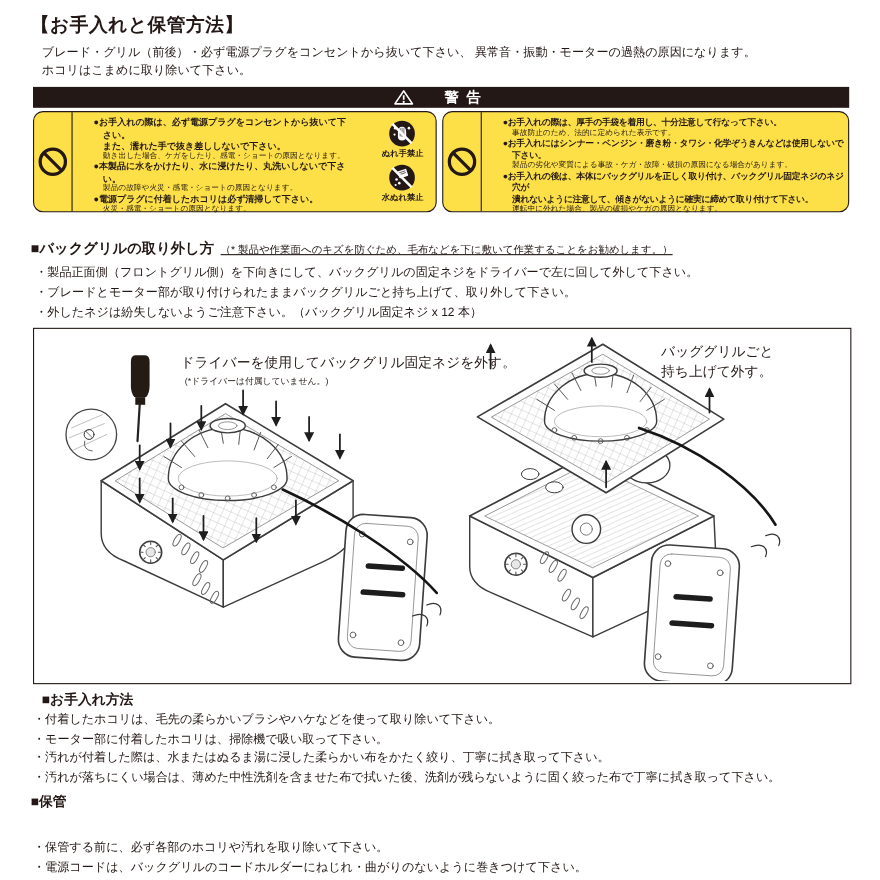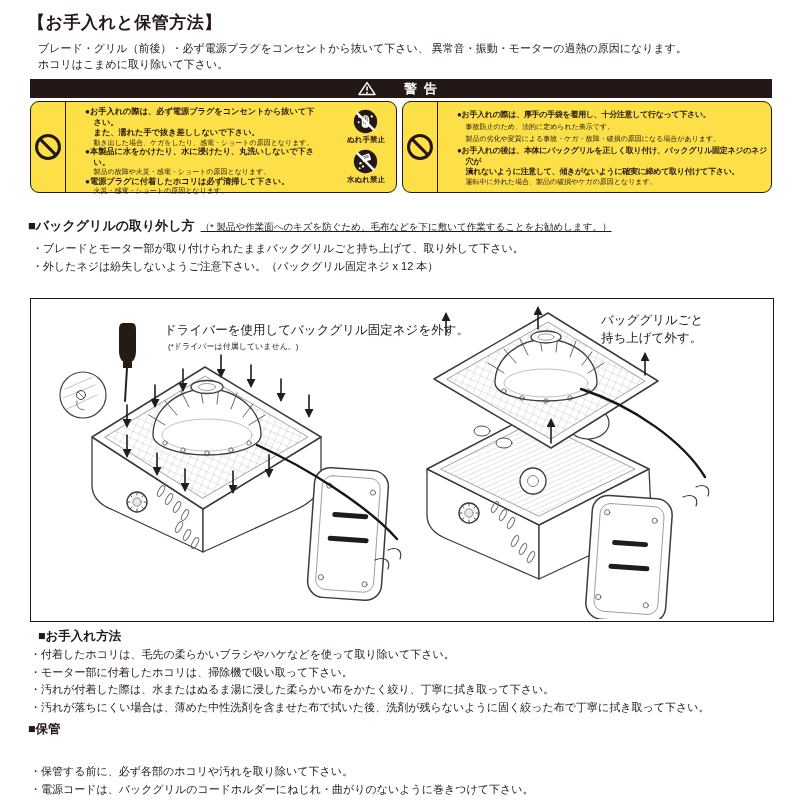--- a/index.html
+++ b/index.html
@@ -17,21 +17,21 @@
   .wbox.right{left:402px;width:370px;}
   .wicon-col{width:34px;border-right:1.6px solid #231815;display:flex;align-items:center;justify-content:center;flex:none;}
   .wtext-col{flex:1;padding:5px 3px 3px 7px;display:flex;flex-direction:column;justify-content:space-evenly;min-width:0;}
   .wmain{font-size:8.2px;font-weight:bold;line-height:10.5px;padding-left:8.5px;text-indent:-8.5px;}
   .wbox.right .wmain{font-size:8px;letter-spacing:-0.3px;}
   .wnote{font-size:7px;line-height:8.5px;padding-left:8.5px;}
   .wpicto-col{width:60px;flex:none;display:flex;flex-direction:column;align-items:center;justify-content:center;gap:4px;}
   .picto{display:flex;flex-direction:column;align-items:center;}
   .picto-label{font-size:7.5px;font-weight:bold;margin-top:1px;}
   .sec-head-row{left:28px;top:217px;display:flex;align-items:flex-end;gap:6px;}
-  .sec-head{font-size:13px;font-weight:bold;}
+  .sec-head{font-size:13px;font-weight:bold;font-family:Liberation Mono, monospace;}
   .sec-head-note{font-size:9.5px;text-decoration:underline;padding-bottom:1px;}
   .bullets{font-size:11px;line-height:18px;}
   .removal-bullets{left:32px;top:239px;}
   .illus-box{left:30px;top:298px;width:744px;height:324px;border:1.5px solid #231815;box-sizing:border-box;}
   .illus{position:absolute;}
   .cap{position:absolute;font-size:12.5px;font-weight:500;line-height:18px;}
   .cap-note{position:absolute;font-size:8px;}
   .bot-head{font-size:12.5px;font-weight:bold;}
   .care-head{left:28px;top:628px;margin-left:10px;}
   .care-bullets{left:30px;top:646px;line-height:17.5px;}
@@ -118,35 +118,37 @@
       </svg>
     </div>
     <div class="wtext-col">
       <div class="witem">
         <div class="wmain pre">●お手入れの際は、厚手の手袋を着用し、十分注意して行なって下さい。</div>
       </div>
       <div class="witem">
         <div class="wnote">事故防止のため、法的に定められた表示です。</div>
       </div>
       <div class="witem">
+        <div class="wmain pre">●お手入れにはシンナー・ベンジン・磨き粉・タワシ・化学ぞうきんなどは使用しないで下さい。</div>
         <div class="wnote">製品の劣化や変質による事故・ケガ・故障・破損の原因になる場合があります。</div>
       </div>
       <div class="witem">
         <div class="wmain pre">●お手入れの後は、本体にバックグリルを正しく取り付け、バックグリル固定ネジのネジ穴が
 潰れないように注意して、傾きがないように確実に締めて取り付けて下さい。</div>
         <div class="wnote">運転中に外れた場合、製品の破損やケガの原因となります。</div>
       </div>
     </div>
   </div>
 
   <div class="abs sec-head-row">
     <span class="sec-head">■バックグリルの取り外し方</span>
     <span class="sec-head-note">（* 製品や作業面へのキズを防ぐため、毛布などを下に敷いて作業することをお勧めします。）</span>
   </div>
   <div class="abs bullets removal-bullets">
+    <div>・製品正面側（フロントグリル側）を下向きにして、バックグリルの固定ネジをドライバーで左に回して外して下さい。</div>
     <div>・ブレードとモーター部が取り付けられたままバックグリルごと持ち上げて、取り外して下さい。</div>
     <div>・外したネジは紛失しないようご注意下さい。（バックグリル固定ネジ x 12 本）</div>
   </div>
 
   <div class="abs illus-box">
 
     <svg class="illus" style="left:6px;top:20px;" width="392" height="298" viewBox="0 0 392 298">
       <defs>
         <marker id="ahL" markerWidth="9" markerHeight="9" refX="7" refY="4.5" orient="auto" markerUnits="userSpaceOnUse">
           <path d="M0,0 L9,4.5 L0,9 Z" fill="#1e1e1e"></path>

